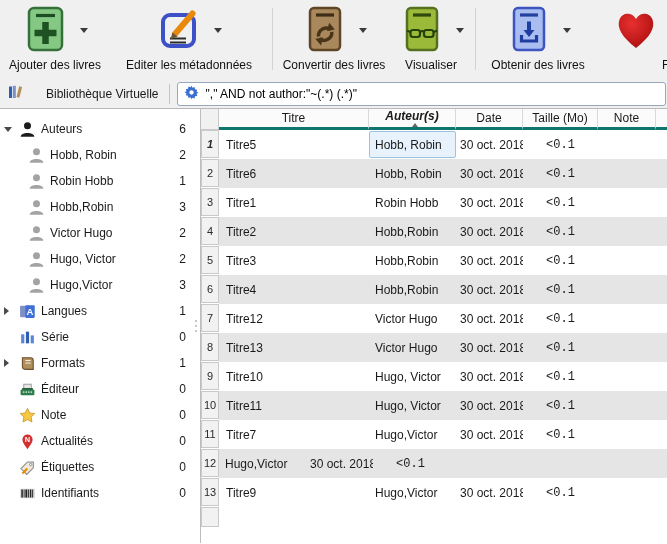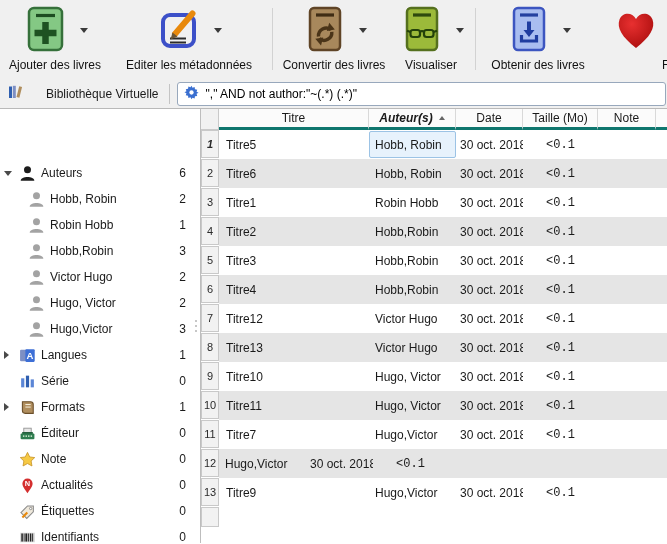--- a/index.html
+++ b/index.html
@@ -24,21 +24,21 @@
   .vl-btn { display:flex; align-items:center; gap:22px; padding:2px 6px 2px 2px; }
   .sr-sep { width:1px; height:20px; background:#c4c4c4; margin:0 7px 0 4px; }
   .search-box { flex:1; height:24px; background:#fff; border:1px solid #98a8bc; border-radius:3px;
                 display:flex; align-items:center; gap:7px; padding-left:6px; margin-right:1px; }
   .search-query { white-space:nowrap; color:#000; }
 
   
   .main { display:flex; height:434px; background:#fff; }
 
   
-  .sidebar { width:192px; background:#fff; padding-top:7px; flex:0 0 auto;margin-top:44px; }
+  .sidebar { width:192px; background:#fff; padding-top:7px; flex:0 0 auto; }
   .sb-row { height:26px; display:flex; align-items:center; padding:0 6px 0 4px; cursor:default; }
   .sb-exp { width:14px; display:flex; justify-content:flex-start; align-items:center; flex:0 0 auto; }
   .tri-down { width:0;height:0;border-left:4.5px solid transparent;border-right:4.5px solid transparent;border-top:5.5px solid #4a4a4a; }
   .tri-right { width:0;height:0;border-top:4.5px solid transparent;border-bottom:4.5px solid transparent;border-left:5.5px solid #4a4a4a; }
   .sb-ico { width:18px; height:17px; margin-right:5px; flex:0 0 auto; display:flex; align-items:center; justify-content:center; }
   .sb-ico svg { width:17px; height:17px; }
   .sb-label { flex:1; white-space:nowrap; overflow:hidden; }
   .sb-count { width:18px; text-align:right; color:#1a1a1a; }
   .sb-child { padding-left:27px; }
   .person-black { color:#1c1c1c; } .person-grey { color:#a3a3a3; }
@@ -46,21 +46,21 @@
   
   .splitter { width:8px; background:#fff; display:flex; flex-direction:column; justify-content:center; align-items:center; gap:3px; flex:0 0 auto; }
   .splitter i { width:2px; height:2px; background:#b5b5b5; border-radius:50%; }
 
   
   .table { flex:1; border-left:1px solid #bdbdbd; background:#fff; overflow:hidden; }
   .thead { display:flex; height:21px; }
   .th { background:#fbfbfb; border-right:1px solid #d9d9d9; border-bottom:3px solid #0f766e;
         display:flex; align-items:center; justify-content:center; font-size:12px; }
   .th-corner { width:18px; background:#f1f1f1; border:1px solid #c9c9c9; border-top:none; border-left:none; }
-  .th-sorted { font-weight:bold; font-style:italic; }
+  .th-sorted { font-weight:bold; font-style:italic;flex-direction:column; }
   .sort-up { width:0;height:0;border-left:3.5px solid transparent;border-right:3.5px solid transparent;border-bottom:4.5px solid #666; margin-left:6px; }
   .w-title{width:150px}.w-author{width:87px}.w-date{width:67px}.w-size{width:75px}.w-note{width:58px}
   .th-fill { flex:1; border-right:none; }
 
   .trow { display:flex; height:29px; }
   .num { width:18px; flex:0 0 auto; background:#f2f2f2; border:1px solid #c9c9c9;
          margin:0 0 1px 0; display:flex; align-items:center; justify-content:center;
          font-size:11px; color:#2a2a2a; }
   .num-current { font-weight:bold; font-style:italic; }
   .rowcells { flex:1; display:flex; }

